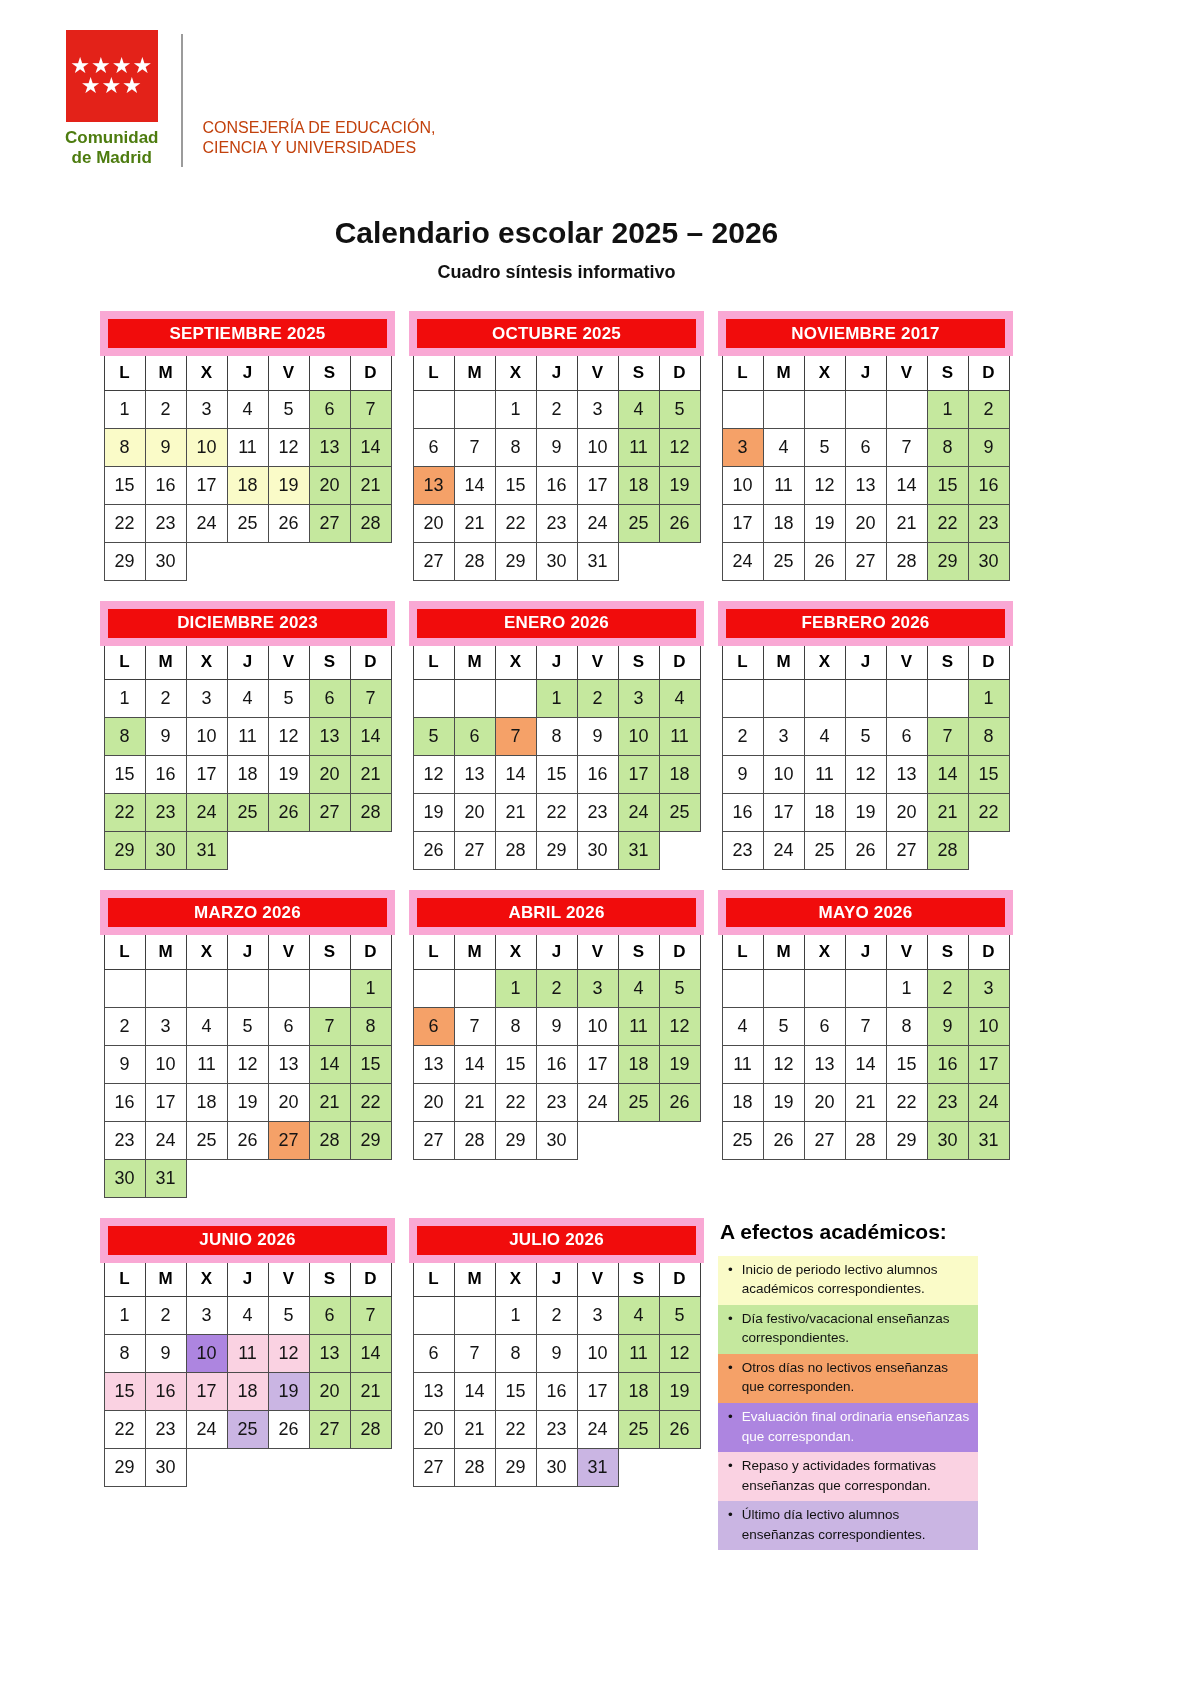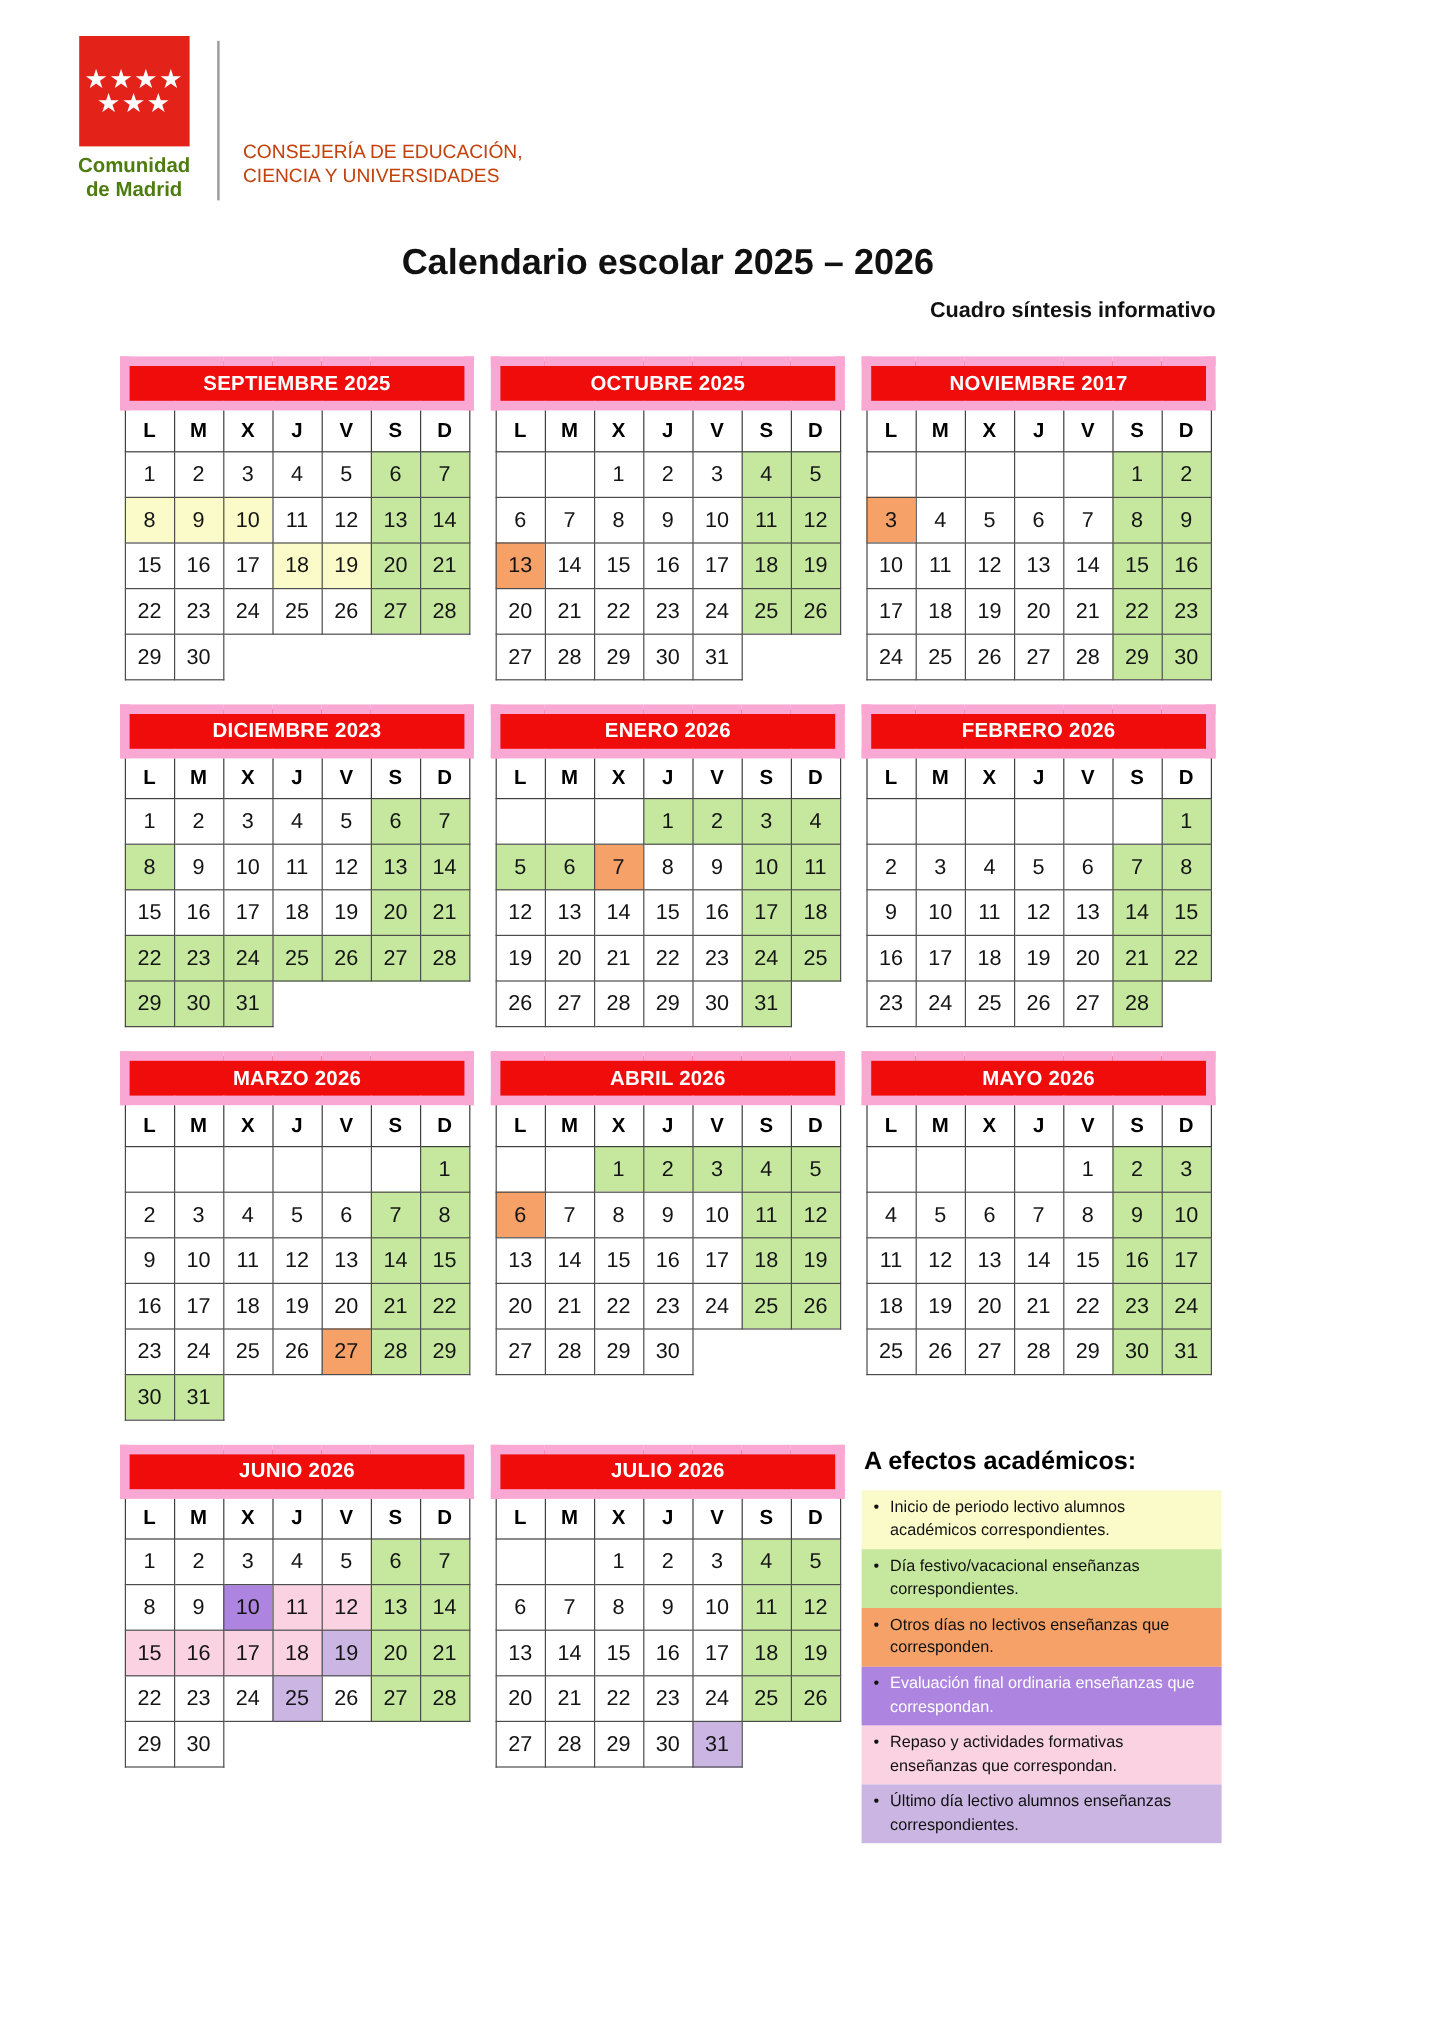--- a/index.html
+++ b/index.html
@@ -15,22 +15,22 @@
     width:92px; height:92px; background:var(--logo_red);
     display:flex; flex-direction:column; justify-content:center; align-items:center;
     color:#fff; line-height:0.9; font-size:22px; letter-spacing:1px;
   }
   .flag .srow { text-align:center; }
   .brand { margin-top:6px; font-weight:bold; font-size:17px; line-height:1.15; text-align:center; color:#4d7c0f; }
   .vline { width:2px; background:#9b9b9b; margin:4px 20px 0 22px; }
   .dept { align-self:flex-end; padding-bottom:8px; font-size:16px; line-height:1.3; color:#c2410c; }
   
   .content { width:913px; margin-left:100px; }
-  .page-title { text-align:center; font-size:30px; font-weight:bold; margin-top:35px; }
-  .page-subtitle { text-align:right; font-size:18px; font-weight:bold; margin-top:12px; }
+  .page-title { text-align:center; font-size:30px; font-weight:bold; margin-top:49px; }
+  .page-subtitle { text-align:center; font-size:18px; font-weight:bold; margin-top:12px; }
   
   .calendar-grid {
     margin-top:28px; display:grid;
     grid-template-columns:repeat(3,295px);
     gap:20px 14px; align-items:start;
   }
   table.month { border-collapse:collapse; width:295px; table-layout:fixed; }
   th.mh {
     background:var(--red); color:#fff; font-weight:bold; font-size:17px;
     height:37px; text-align:center; border:8px solid #f9a8d4; letter-spacing:0.2px;
@@ -44,21 +44,21 @@
     border:1.5px solid #4c4c4c; background:#fff; color:#141414;
   }
   td.c-g { background:var(--green); }
   td.c-y { background:var(--yellow); }
   td.c-o { background:var(--orange); }
   td.c-p { background:var(--purple); }
   td.c-k { background:var(--pink); }
   td.c-l { background:var(--lavender); }
   td.c-x { border:none; background:transparent; }
   
-  .legend { grid-column:3; grid-row:4; width:300px; margin-top:2px; }
+  .legend { grid-column:3; grid-row:4; width:260px; margin-top:2px; }
   .legend-title { font-size:21px; font-weight:bold; margin:0 0 12px 2px; color:#000; }
   .legend-item { display:flex; gap:9px; padding:4px 8px 6px 10px; font-size:13.5px; line-height:1.45; }
   .legend-item .bullet { color:#111; flex:0 0 auto; }
   .legend-item.yellow   { background:var(--yellow); }
   .legend-item.green    { background:var(--green); }
   .legend-item.orange   { background:var(--orange); }
   .legend-item.purple   { background:var(--purple); color:#fdfdfd; }
   .legend-item.pink     { background:var(--pink); }
   .legend-item.lavender { background:var(--lavender); }
 </style>

